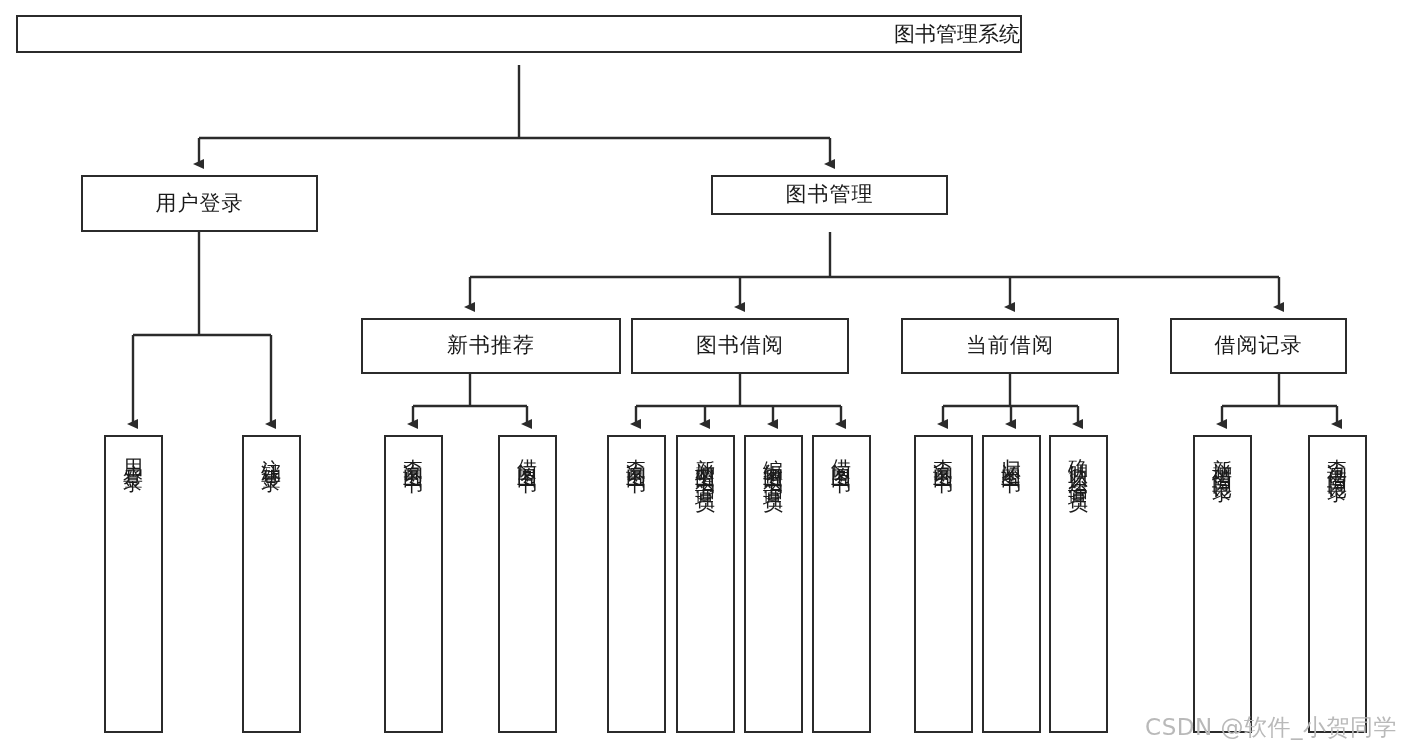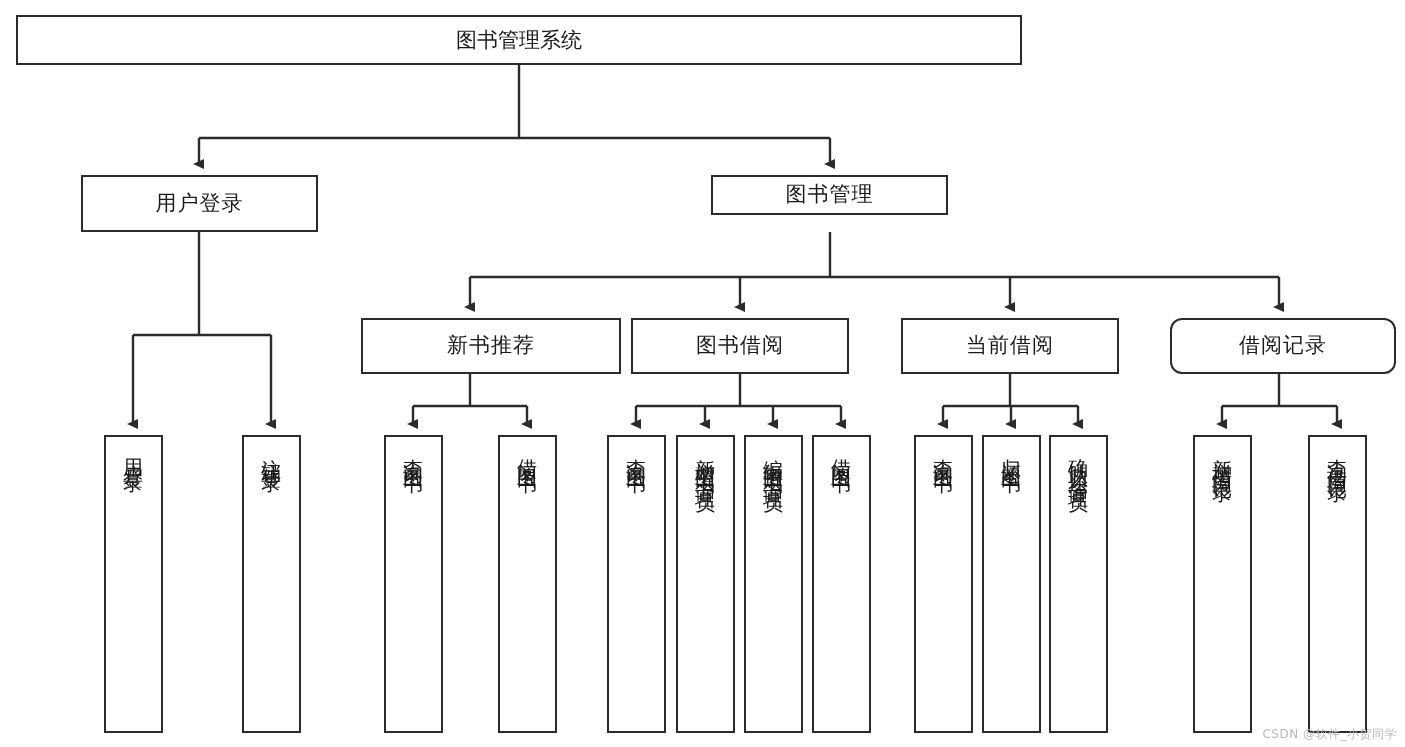--- a/index.html
+++ b/index.html
@@ -54,21 +54,21 @@
     text-orientation: upright;
     letter-spacing: 5px;
     line-height: 1.0;
     white-space: nowrap;
     text-align: center;
   }
   .watermark {
     position: absolute;
     right: 8px;
     bottom: 4px;
-    font-size: 12px;
+    font-size: 23px;
     color: #b9b9b9;
     z-index: 5;
     white-space: nowrap;
     letter-spacing: 0.5px;
   }
 </style>
 </head>
 <body>
 
 <div id="canvas">
@@ -116,41 +116,41 @@
       <path d="M1011,406 L1011,424" marker-end="url(#arrow)"></path>
       <path d="M1078,406 L1078,424" marker-end="url(#arrow)"></path>
 
       <path d="M1279,374 L1279,406"></path>
       <path d="M1222,406 L1337,406"></path>
       <path d="M1222,406 L1222,424" marker-end="url(#arrow)"></path>
       <path d="M1337,406 L1337,424" marker-end="url(#arrow)"></path>
     </g>
   </svg>
 
-  <div class="node root" style="left:16px; top:15px; width:1006px; height:50px;">
+  <div class="node root" style="left:16px; top:15px; width:1006px; height:38px;justify-content:flex-end;">
     <span>图书管理系统</span>
   </div>
 
   <div class="node horiz" style="left:81px; top:175px; width:237px; height:57px;">
     <span>用户登录</span>
   </div>
   <div class="node horiz" style="left:711px; top:175px; width:237px; height:40px;">
     <span>图书管理</span>
   </div>
 
   <div class="node horiz" style="left:361px; top:318px; width:260px; height:56px;">
     <span>新书推荐</span>
   </div>
   <div class="node horiz" style="left:901px; top:318px; width:218px; height:56px;">
     <span>当前借阅</span>
   </div>
   <div class="node horiz" style="left:631px; top:318px; width:218px; height:56px;">
     <span>图书借阅</span>
   </div>
-  <div class="node horiz" style="left:1170px; top:318px; width:226px; height:56px;border-radius:12px;">
+  <div class="node horiz" style="left:1170px; top:318px; width:177px; height:56px;">
     <span>借阅记录</span>
   </div>
 
   <div class="node leaf" style="left:104px; top:435px; width:59px; height:298px;">
     <span class="vlabel">用户登录</span>
   </div>
   <div class="node leaf" style="left:242px; top:435px; width:59px; height:298px;">
     <span class="vlabel">注销登录</span>
   </div>
 

